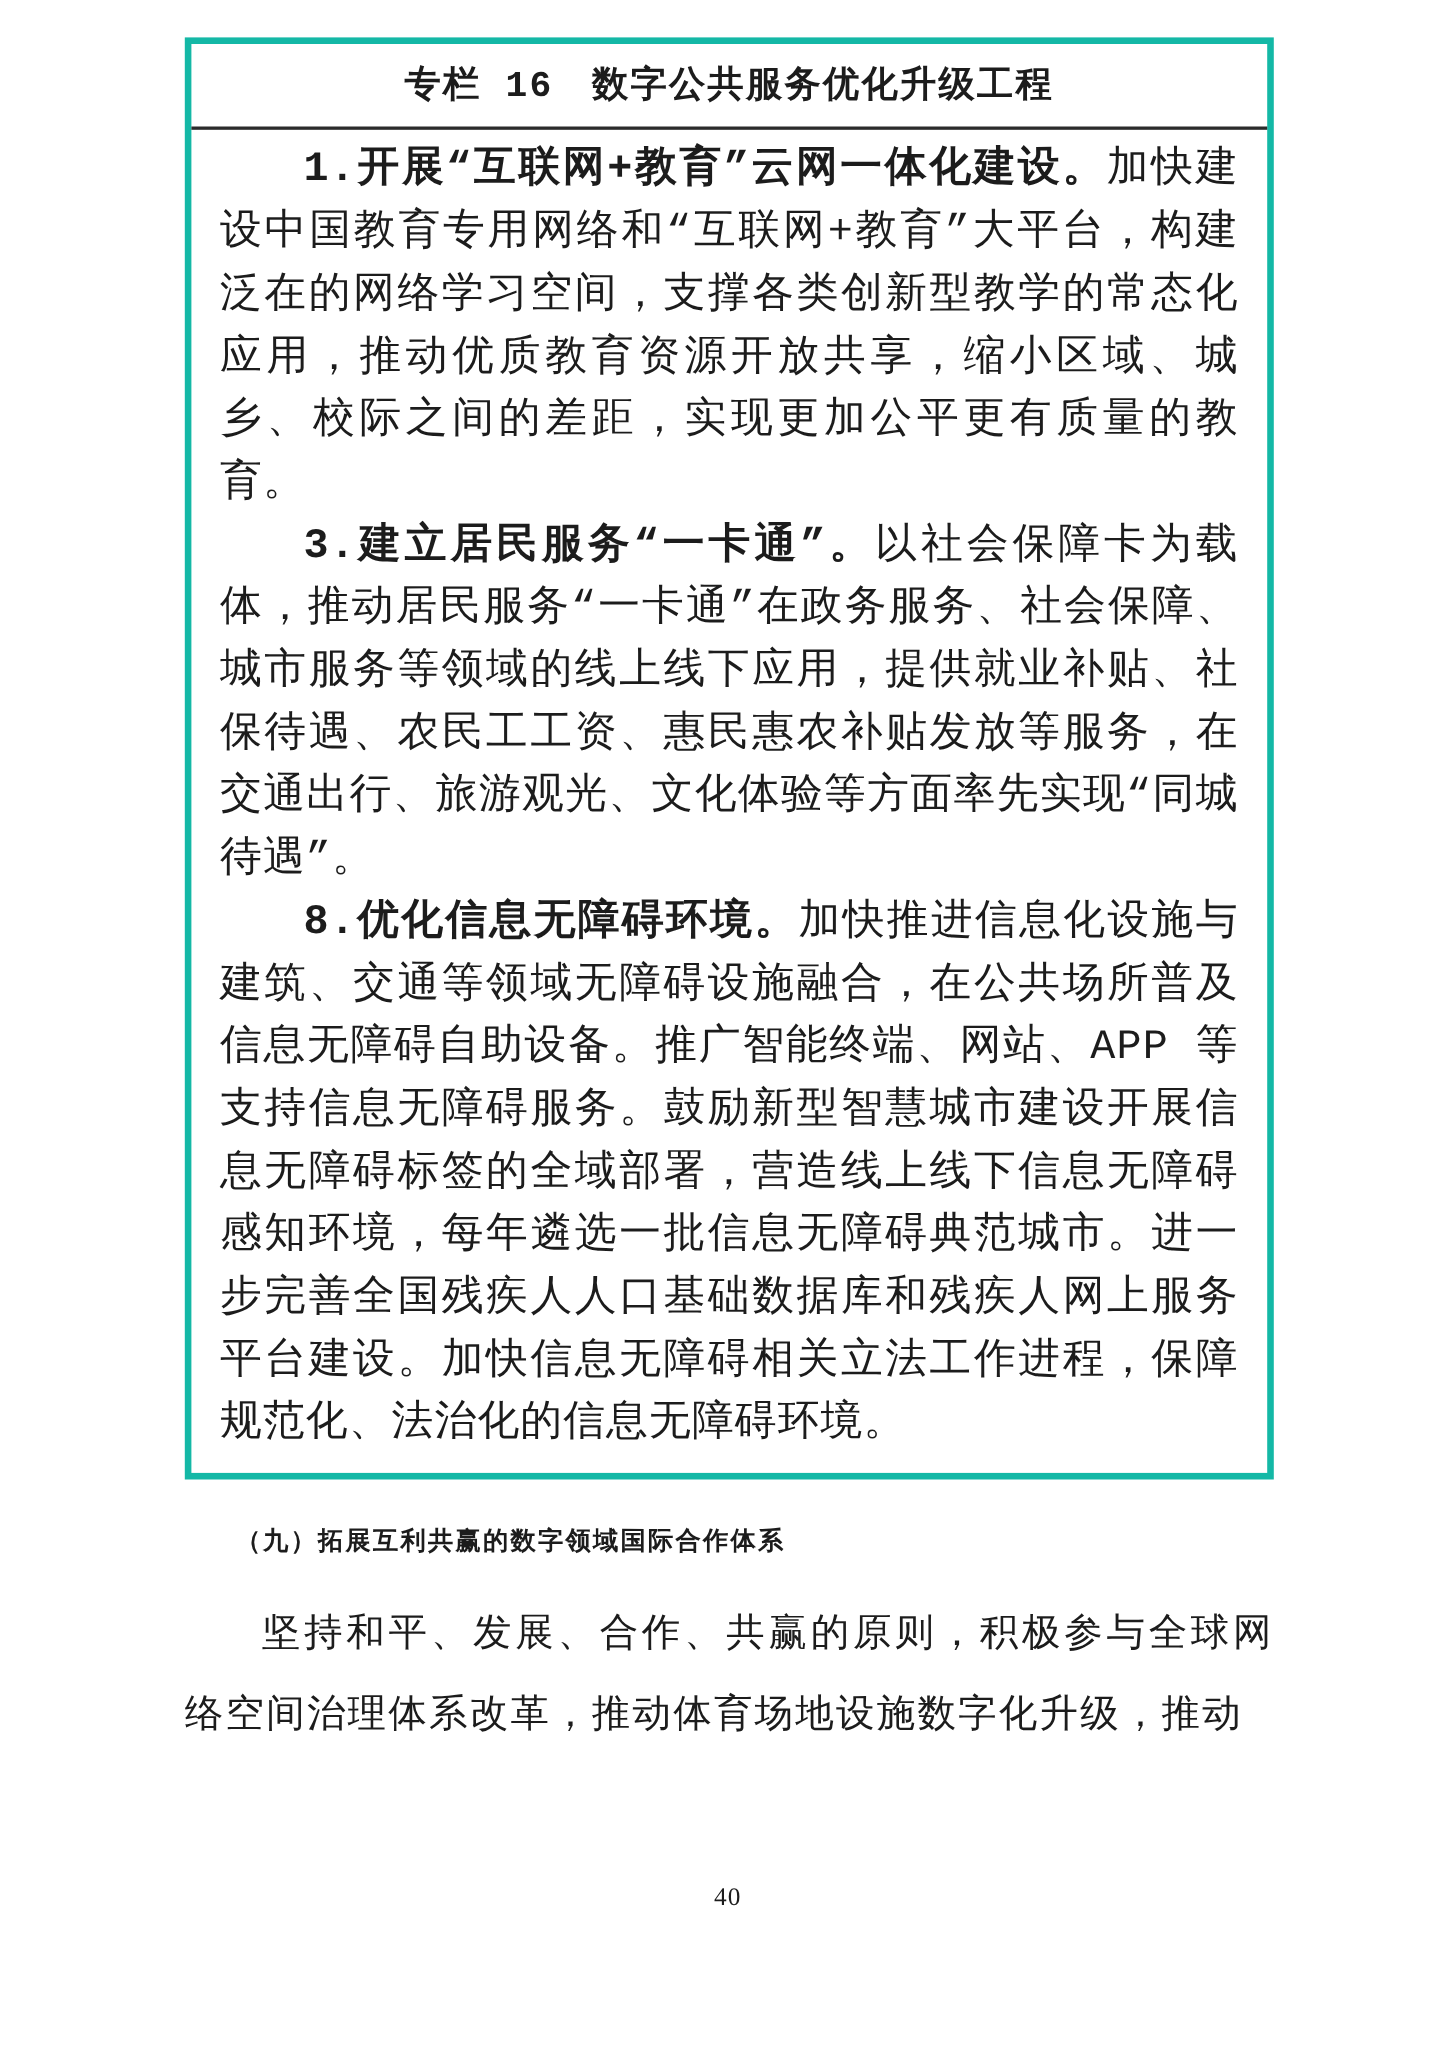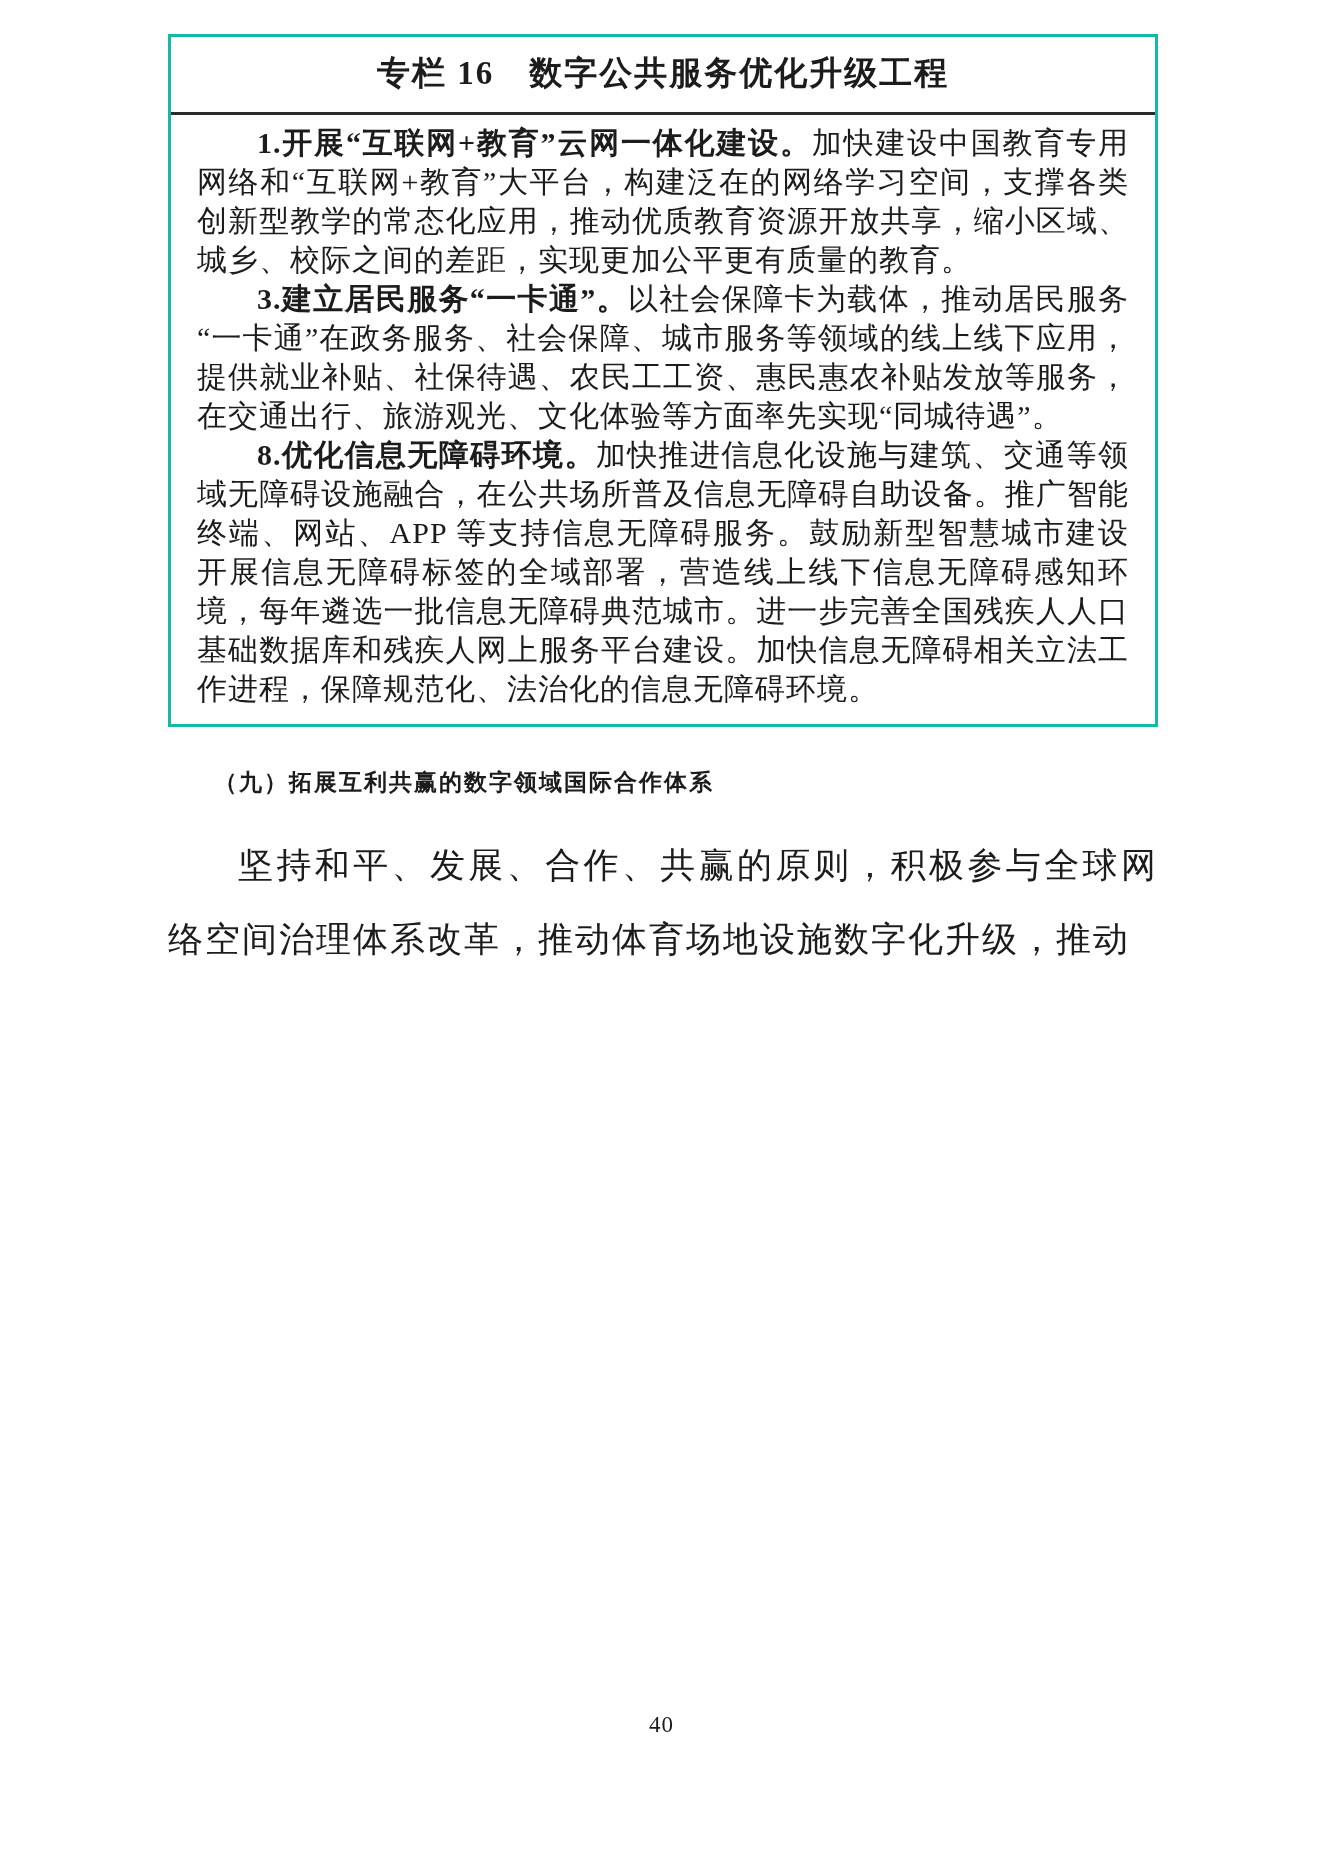--- a/index.html
+++ b/index.html
@@ -21,37 +21,38 @@
   .para {
     font-size: 35px;
     line-height: 70px;
     text-align: justify;
     letter-spacing: 2px;
     margin: 0;
   }
   .para-top { margin-top: 132px; }
   .panel {
     margin-top: 34px;
-    border: 3px solid #14b8a6;
+    border: 6px solid #14b8a6;
     box-sizing: border-box;
+    font-family: Liberation Mono, monospace;
   }
   .panel-title {
     text-align: center;
     font-weight: bold;
     font-size: 33px;
     padding: 14px 0 16px 0;
     border-bottom: 3px solid #2b2b2b;
     letter-spacing: 2px;
   }
   .panel-body {
     padding: 8px 26px 16px 26px;
   }
   .panel-item {
-    font-size: 30px;
-    line-height: 39px;
+    font-size: 38px;
+    line-height: 57px;
     text-align: justify;
     text-indent: 2em;
     letter-spacing: 1px;
     margin: 0;
   }
   .panel-item .lead { font-weight: bold; }
   .section-heading {
     margin: 26px 0 0 0;
     font-size: 23px;
     line-height: 60px;

